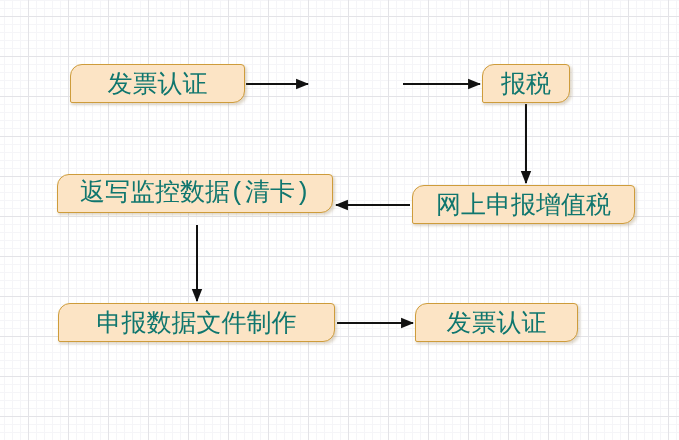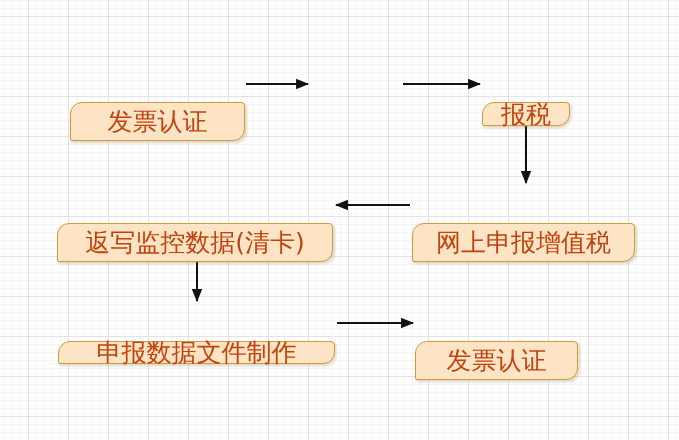--- a/index.html
+++ b/index.html
@@ -31,33 +31,32 @@
   .node {
     position: absolute;
     box-sizing: border-box;
     display: flex;
     align-items: center;
     justify-content: center;
     background: #fce4c5;
     border: 1.5px solid #ce9c3b;
     border-radius: 12px 4px 12px 2px;
     box-shadow: 1.5px 2px 3px rgba(140, 110, 60, 0.28);
-    color: #c2410c;
+    color: #0f766e;
     font-size: 25px;
     line-height: 1;
     white-space: nowrap;
-    margin-top: 38px;
   }
   
   .n-invoice   { left: 70px;  top: 64px;  width: 175px; height: 39px; }
   .n-copytax   { left: 310px; top: 64px;  width: 92px;  height: 39px; }
-  .n-filetax   { left: 482px; top: 64px;  width: 88px;  height: 24px; }
-  .n-writeback { left: 57px;  top: 185px; width: 276px; height: 39px; }
+  .n-filetax   { left: 482px; top: 64px;  width: 88px;  height: 39px; }
+  .n-writeback { left: 57px;  top: 174px; width: 276px; height: 39px; font-family: Liberation Mono, monospace; }
   .n-onlinevat { left: 412px; top: 185px; width: 223px; height: 39px; }
-  .n-datafile  { left: 58px;  top: 303px; width: 277px; height: 23px; }
+  .n-datafile  { left: 58px;  top: 303px; width: 277px; height: 39px; }
   .n-deadline  { left: 415px; top: 303px; width: 163px; height: 39px; }
 </style>
 </head>
 <body>
 
 <div class="canvas">
 
   <svg class="edges" width="679" height="440" viewBox="0 0 679 440" xmlns="http://www.w3.org/2000/svg">
     <defs>
       <marker id="arrowhead" viewBox="0 0 12 12" refX="11" refY="6" markerWidth="13" markerHeight="13" markerUnits="userSpaceOnUse" orient="auto">

